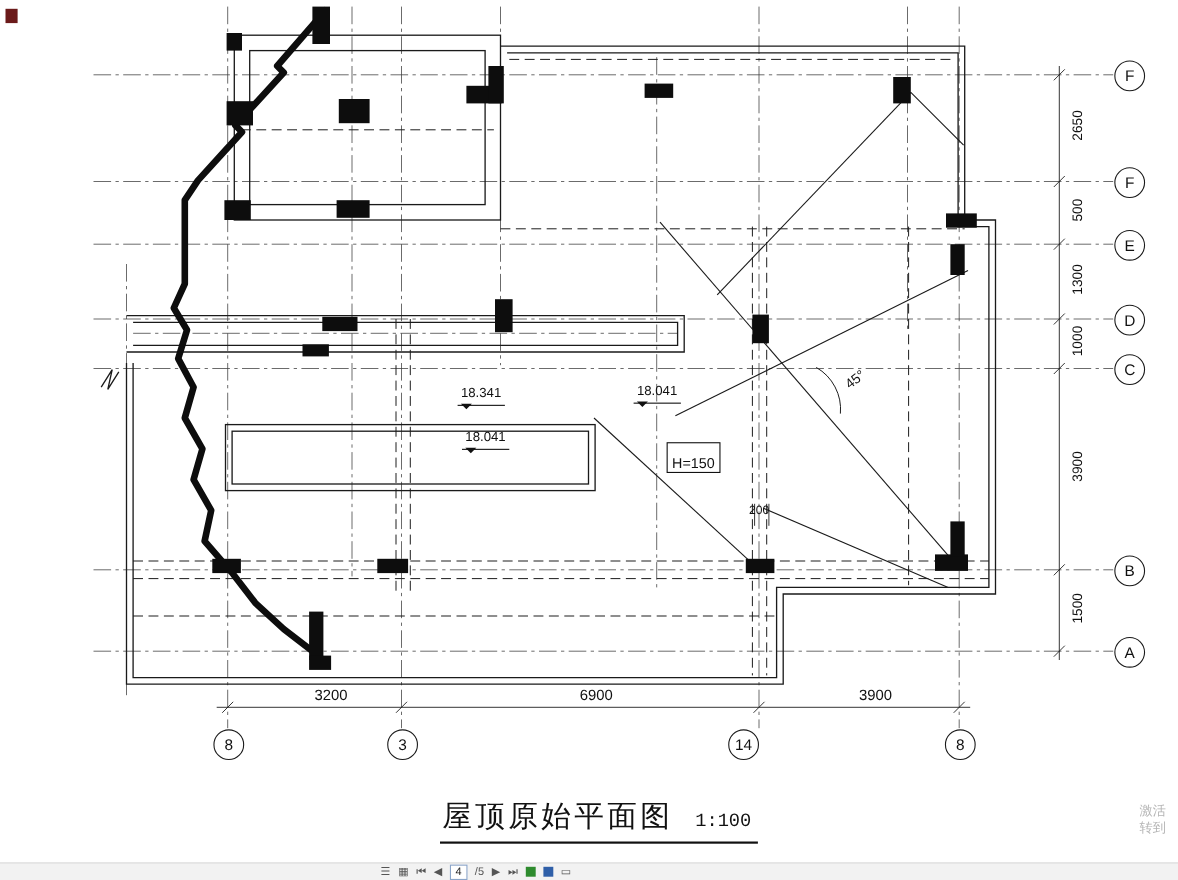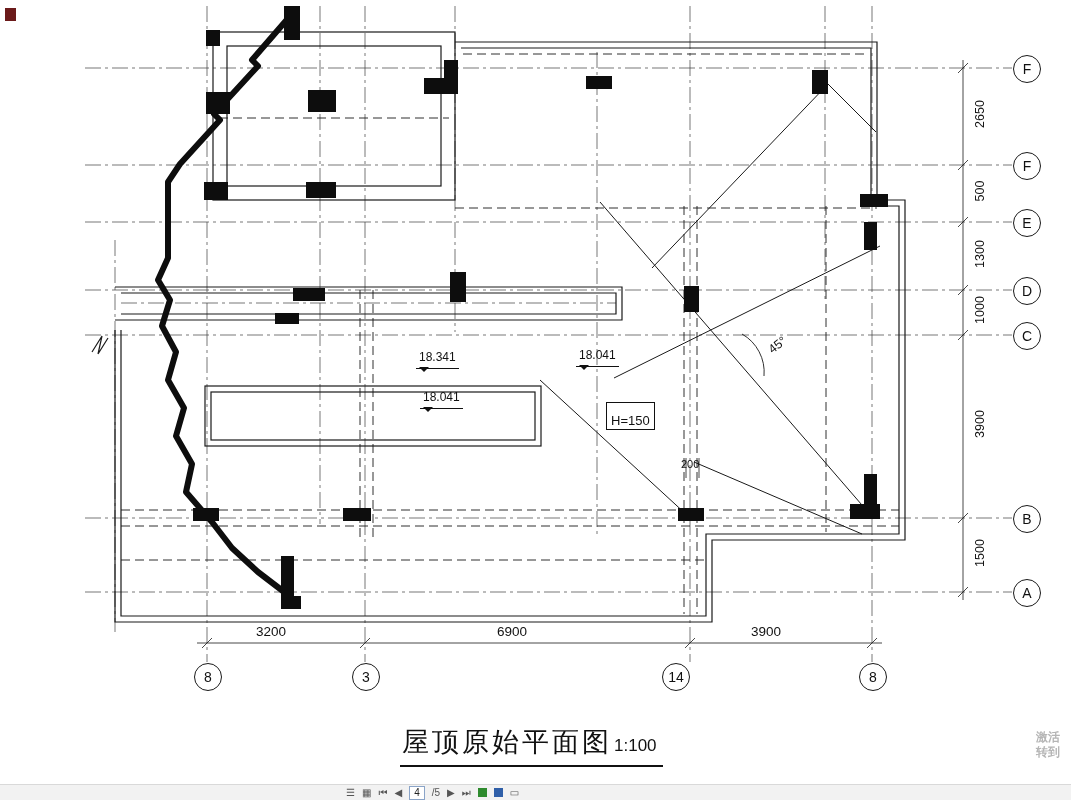--- a/index.html
+++ b/index.html
@@ -4,33 +4,33 @@
 <style>
   html,body{margin:0;padding:0;background:#fff;}
   #stage{position:relative;width:1071px;height:800px;background:#fff;overflow:hidden;
          font-family:"Liberation Sans",sans-serif;color:#111;}
   svg{position:absolute;left:0;top:0;}
   .bubble{position:absolute;width:26px;height:26px;border:1.3px solid #1a1a1a;border-radius:50%;
           background:#fff;display:flex;align-items:center;justify-content:center;
           font-size:14px;line-height:1;}
   .dimtext-r{position:absolute;width:70px;text-align:center;font-size:12.5px;
              transform:rotate(-90deg);}
-  .dimtext-b{position:absolute;width:60px;text-align:left;font-size:13.5px;}
+  .dimtext-b{position:absolute;width:60px;text-align:right;font-size:13.5px;}
   .level{position:absolute;font-size:12px;border-bottom:1.2px solid #111;padding:0 3px 4px 3px;}
   .level .tri{position:absolute;left:3px;bottom:-9px;width:0;height:0;
               border:5px solid transparent;border-top-color:#111;}
   .hbox{position:absolute;border:1.2px solid #111;background:#fff;font-size:13px;
         padding:10px 4px 1px 4px;}
   .gap{position:absolute;font-size:11px;}
   .angle{position:absolute;font-size:12.5px;transform:rotate(-38deg);}
   .title-block{position:absolute;left:400px;top:724px;display:flex;align-items:baseline;
-               border-bottom:2px solid #111;padding:0 6px 5px 2px;}
+               border-bottom:2px solid #111;padding:0 6px 5px 2px;font-family:Liberation Mono, monospace;}
   .title-block .t{font-size:27px;letter-spacing:3px;}
-  .title-block .s{font-size:17px;margin-left:2px;}
-  .watermark{position:absolute;left:1036px;top:730px;color:#b5b5b5;font-size:12px;line-height:15px;font-weight:bold;}
+  .title-block .s{font-size:17px;margin-left:20px;}
+  .watermark{position:absolute;left:1036px;top:730px;color:#b5b5b5;font-size:12px;line-height:15px;}
   .toolbar{position:absolute;left:0;bottom:0;width:100%;height:16px;background:#f2f2f2;
            border-top:1px solid #d9d9d9;display:flex;align-items:center;gap:7px;
            padding-left:346px;box-sizing:border-box;font-size:10px;color:#555;}
   .tb-btn{cursor:default;line-height:1;}
   .tb-page{border:1px solid #8aa4c8;background:#fff;padding:0 4px;color:#222;font-size:10px;line-height:12px;}
   .tb-sq{display:inline-block;width:9px;height:9px;}
   .tb-green{background:#2e8b2e;}
   .tb-blue{background:#2f5fa8;}
   .corner-mark{position:absolute;left:5px;top:8px;width:11px;height:13px;background:#6b1a1a;}
 </style>

